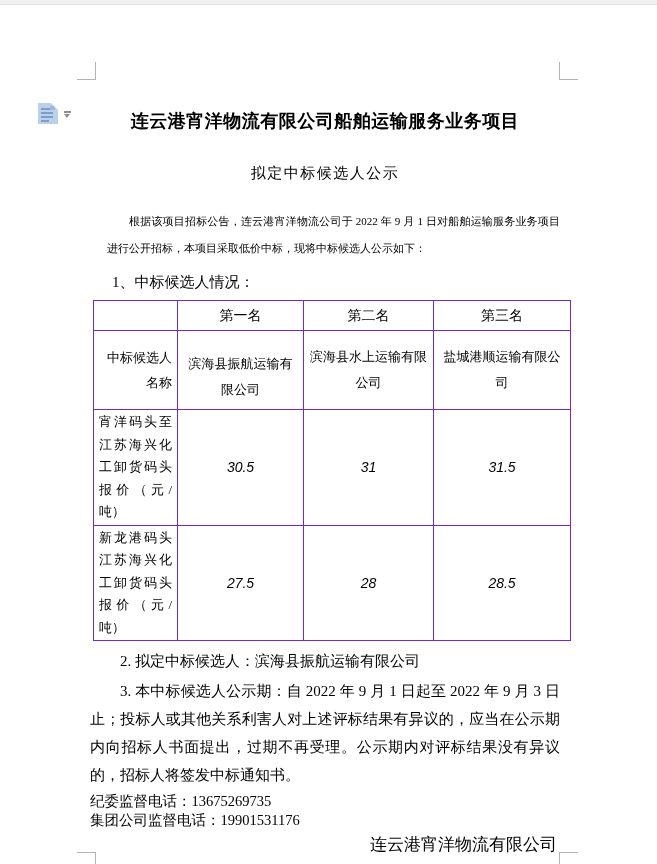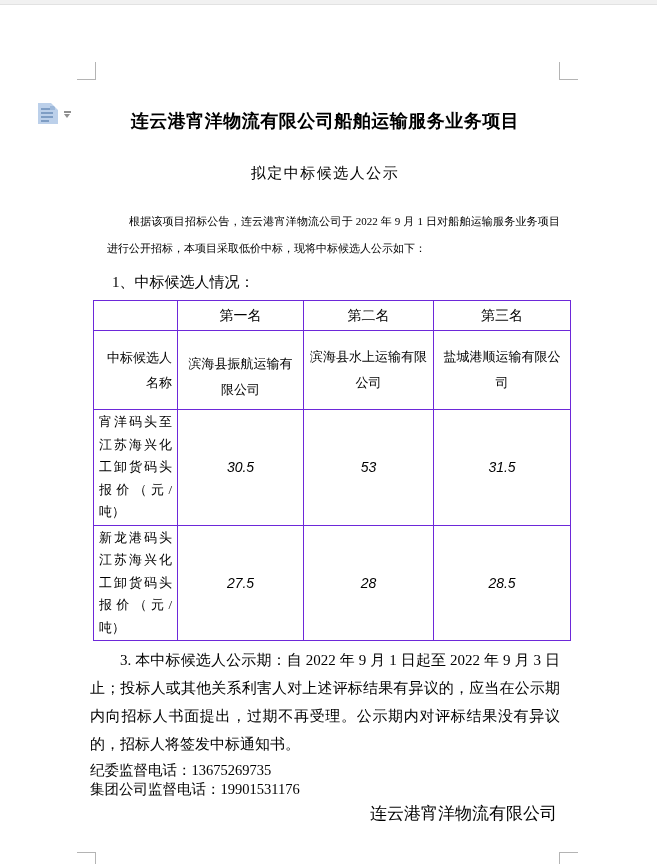--- a/index.html
+++ b/index.html
@@ -115,32 +115,33 @@
     </tr>
     <tr style="height:79px">
       <td class="label-center">中标候选人名称</td>
       <td class="company top">滨海县振航运输有限公司</td>
       <td class="company">滨海县水上运输有限公司</td>
       <td class="company">盐城港顺运输有限公司</td>
     </tr>
     <tr style="height:90px">
       <td class="label-just">宵洋码头至江苏海兴化工卸货码头报价（元/吨）</td>
       <td class="num">30.5</td>
-      <td class="num">53</td>
+      <td class="num">31</td>
       <td class="num">31.5</td>
     </tr>
     <tr style="height:93px">
       <td class="label-just">新龙港码头江苏海兴化工卸货码头报价（元/吨）</td>
       <td class="num">27.5</td>
       <td class="num">28</td>
       <td class="num">28.5</td>
     </tr>
   </tbody>
     </table>
 
+  <p class="item2">2. 拟定中标候选人：滨海县振航运输有限公司</p>
   <p class="item3">3. 本中标候选人公示期：自 2022 年 9 月 1 日起至 2022 年 9 月 3 日止；投标人或其他关系利害人对上述评标结果有异议的，应当在公示期内向招标人书面提出，过期不再受理。公示期内对评标结果没有异议的，招标人将签发中标通知书。</p>
 
   <div class="phones">
     <p class="phone">纪委监督电话：13675269735</p>
     <p class="phone">集团公司监督电话：19901531176</p>
   </div>
 
   <div class="sign">
     <div class="company-name">连云港宵洋物流有限公司</div>
 

